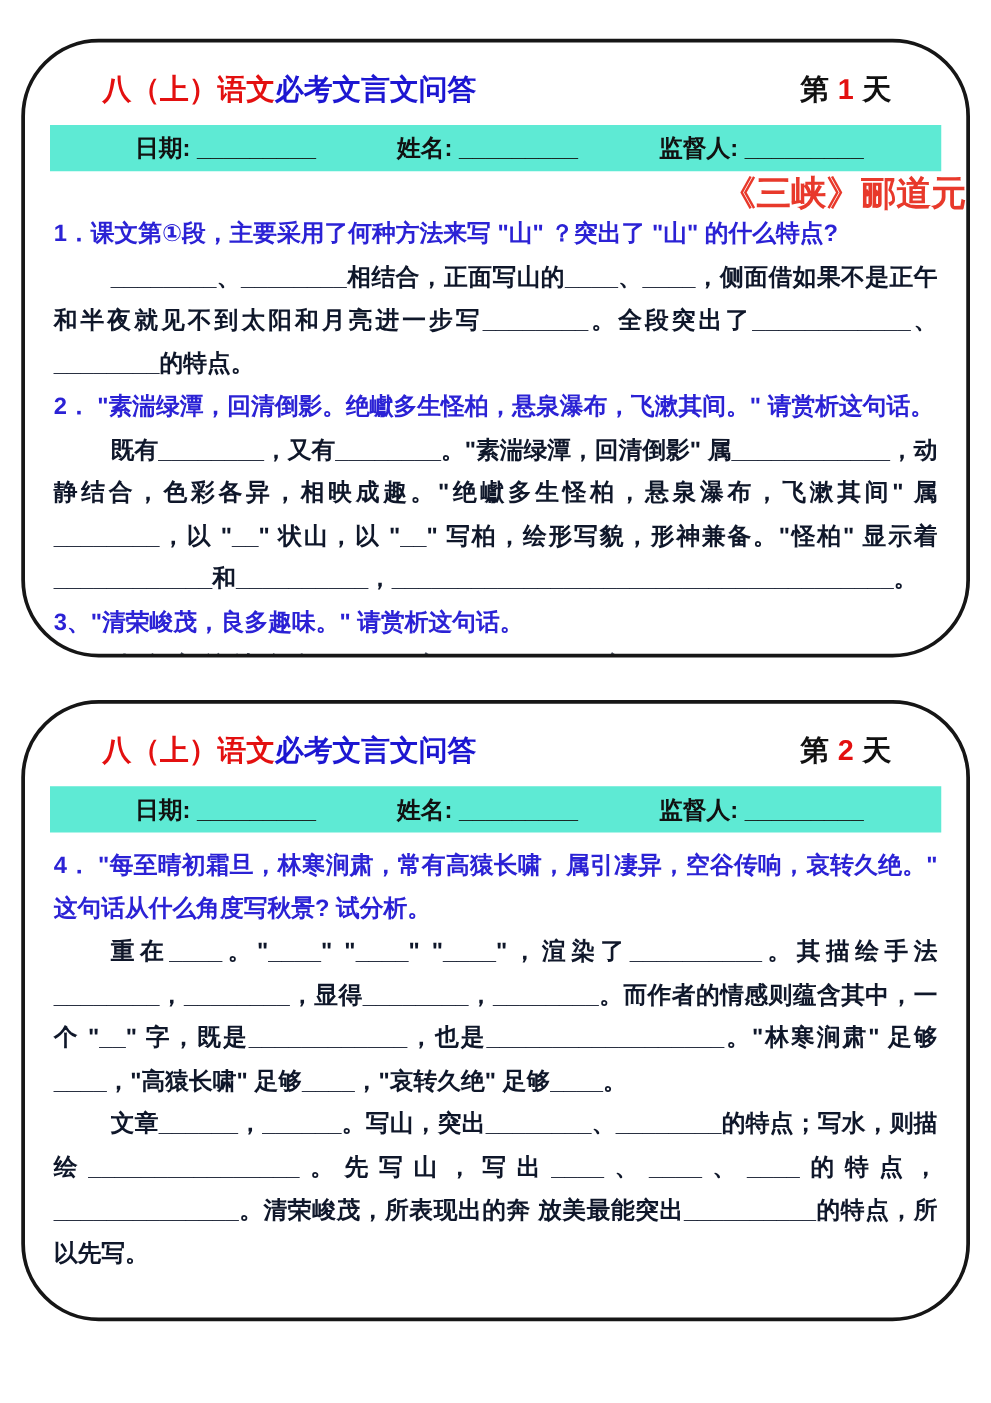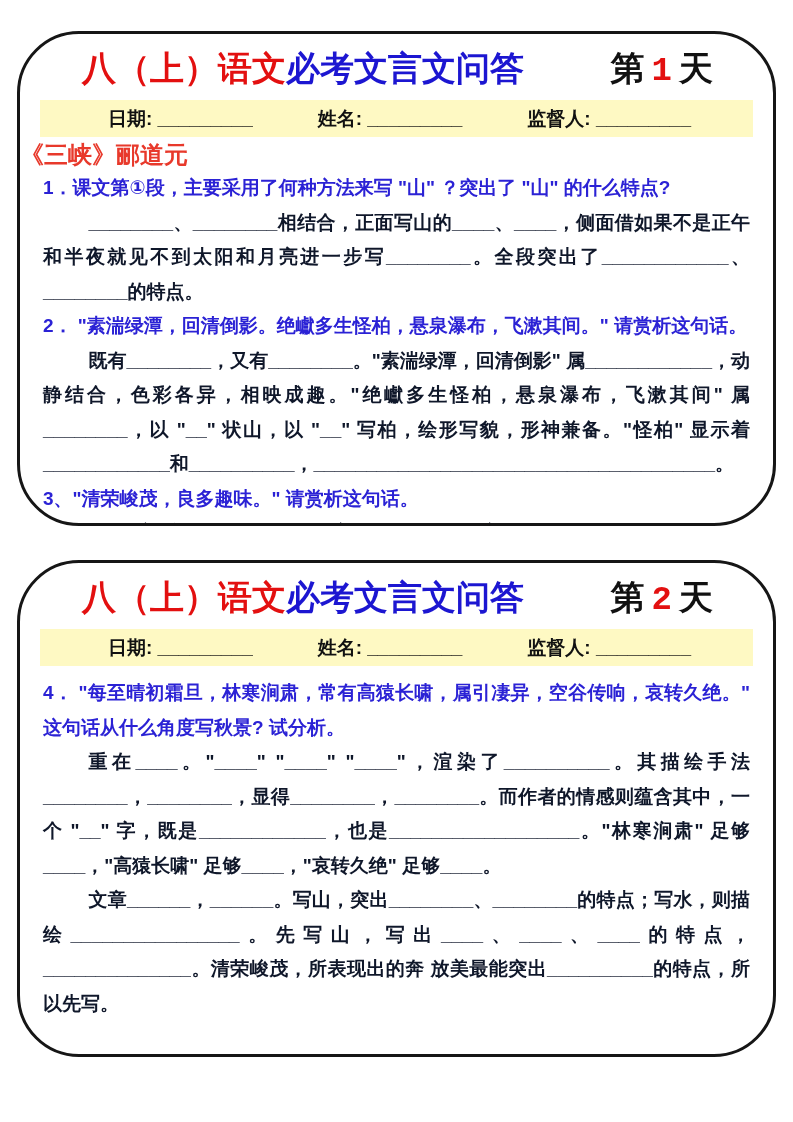--- a/index.html
+++ b/index.html
@@ -23,51 +23,50 @@
     overflow: hidden;
   }
   .card.day1 { top: 31px;  height: 495px; }
   .card.day2 { top: 560px; height: 497px; }
 
   .title-row {
     display: flex;
     justify-content: space-between;
     align-items: center;
     padding: 16px 58px 0 62px;
-    font-size: 34px;
+    font-size: 23px;
     font-weight: bold;
     line-height: 42px;
     white-space: nowrap;
-    font-family: Liberation Mono, monospace;
   }
   .t-red  { color: #e31010; }
   .t-blue { color: #1c16d1; }
   .day-part { color: #111111; letter-spacing: 2px; }
   .day-part .num { color: #e31010; padding: 0 5px; }
 
   .form-bar {
     margin: 8px 20px 0 20px;
-    background: #fef9c3;
+    background: #5eead4;
     height: 37px;
     display: flex;
     align-items: center;
     justify-content: space-between;
     padding: 0 62px 0 68px;
     font-size: 19px;
     font-weight: bold;
     color: #111111;
     white-space: nowrap;
   }
   .form-item .blank { letter-spacing: 0; font-weight: bold; }
 
   .subtitle {
     margin-top: 5px;
-    text-align: left;
+    text-align: right;
     color: #e8392b;
-    font-size: 24px;
+    font-size: 28px;
     font-weight: bold;
     line-height: 26px;
   }
 
   .qa {
     padding: 3px 23px 0 23px;
     font-size: 19px;
     line-height: 34.5px;
     text-align: justify;
   }

